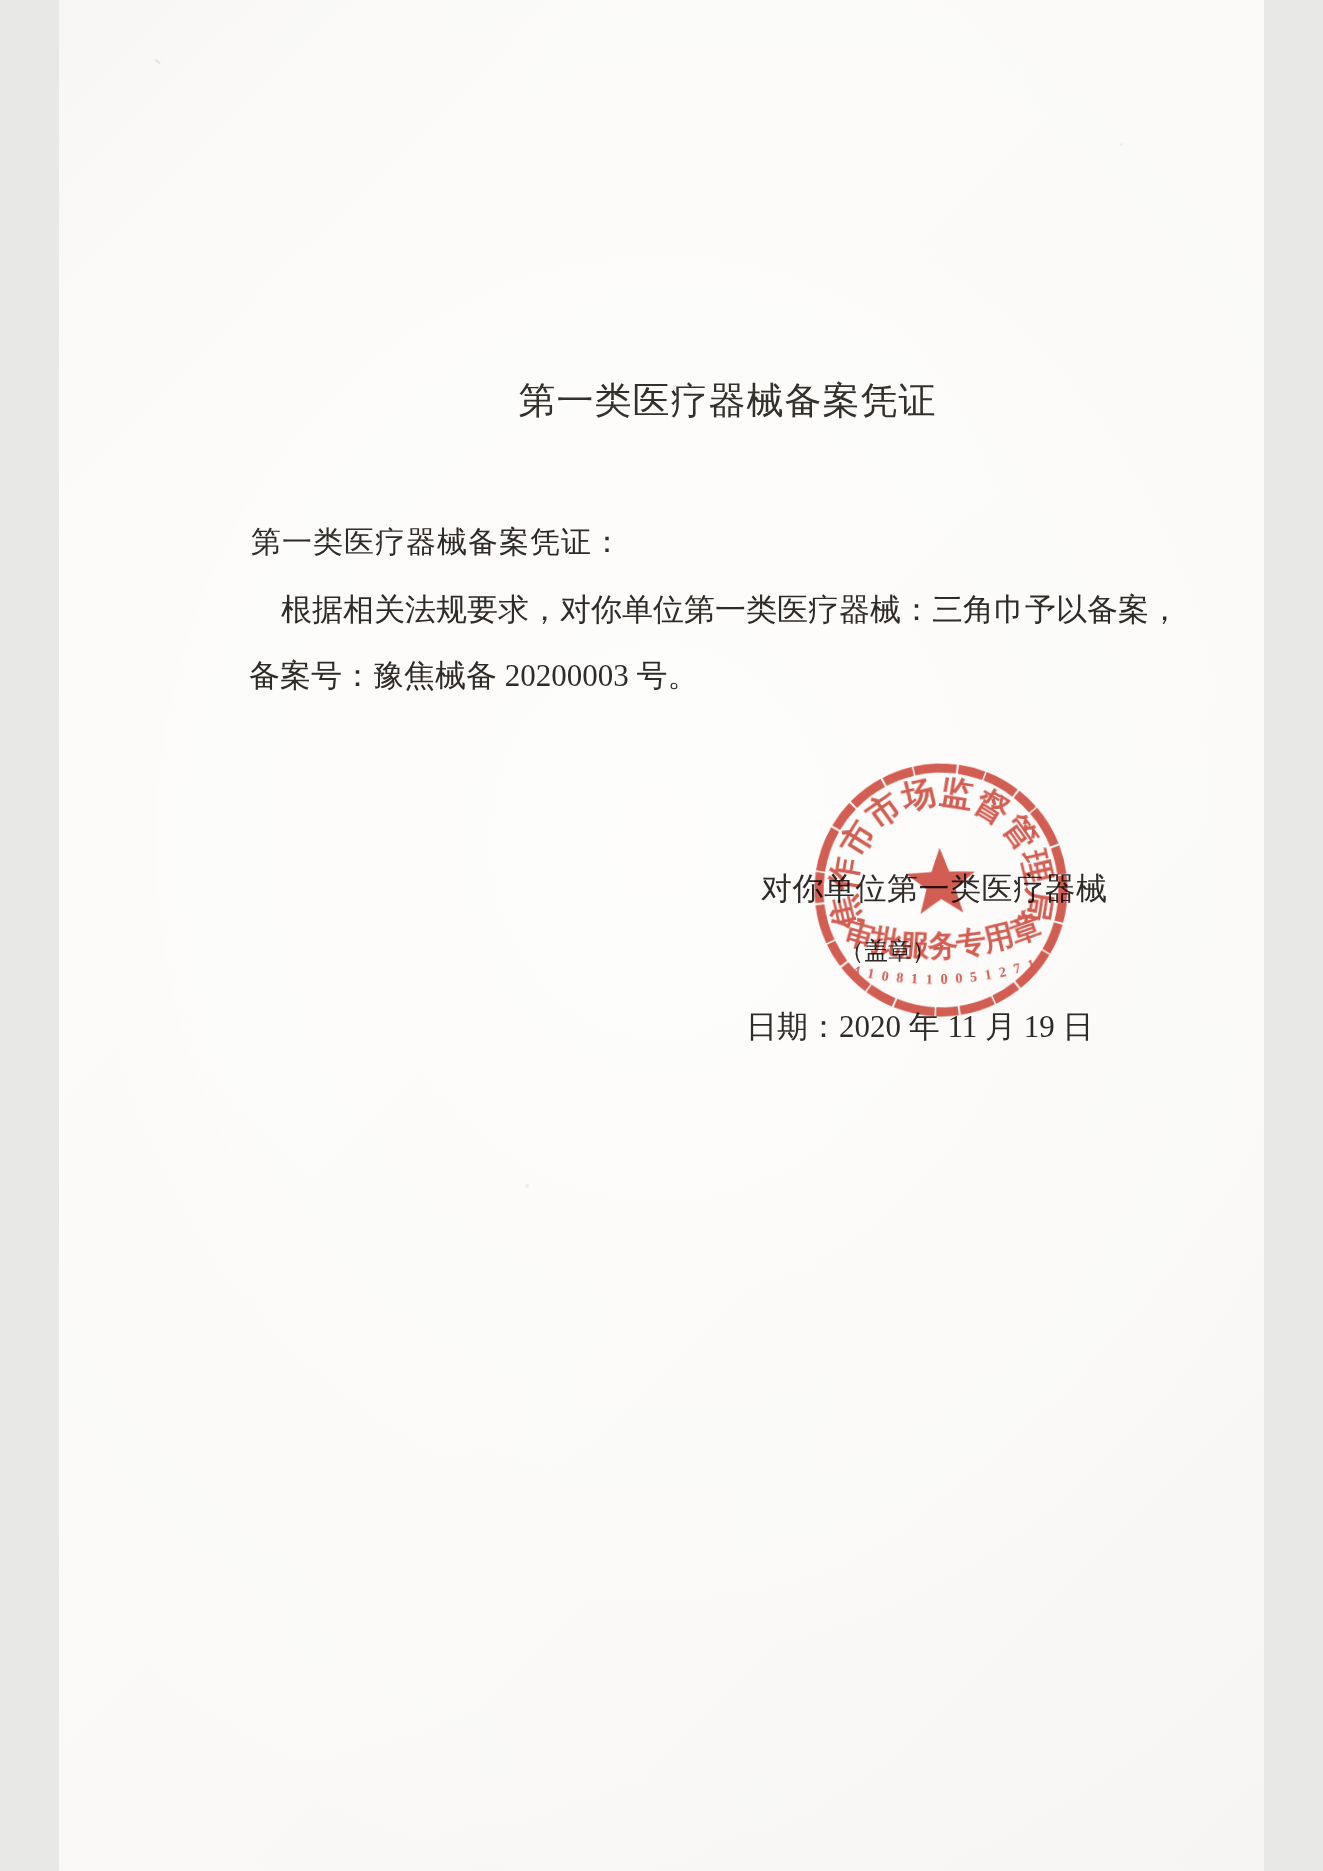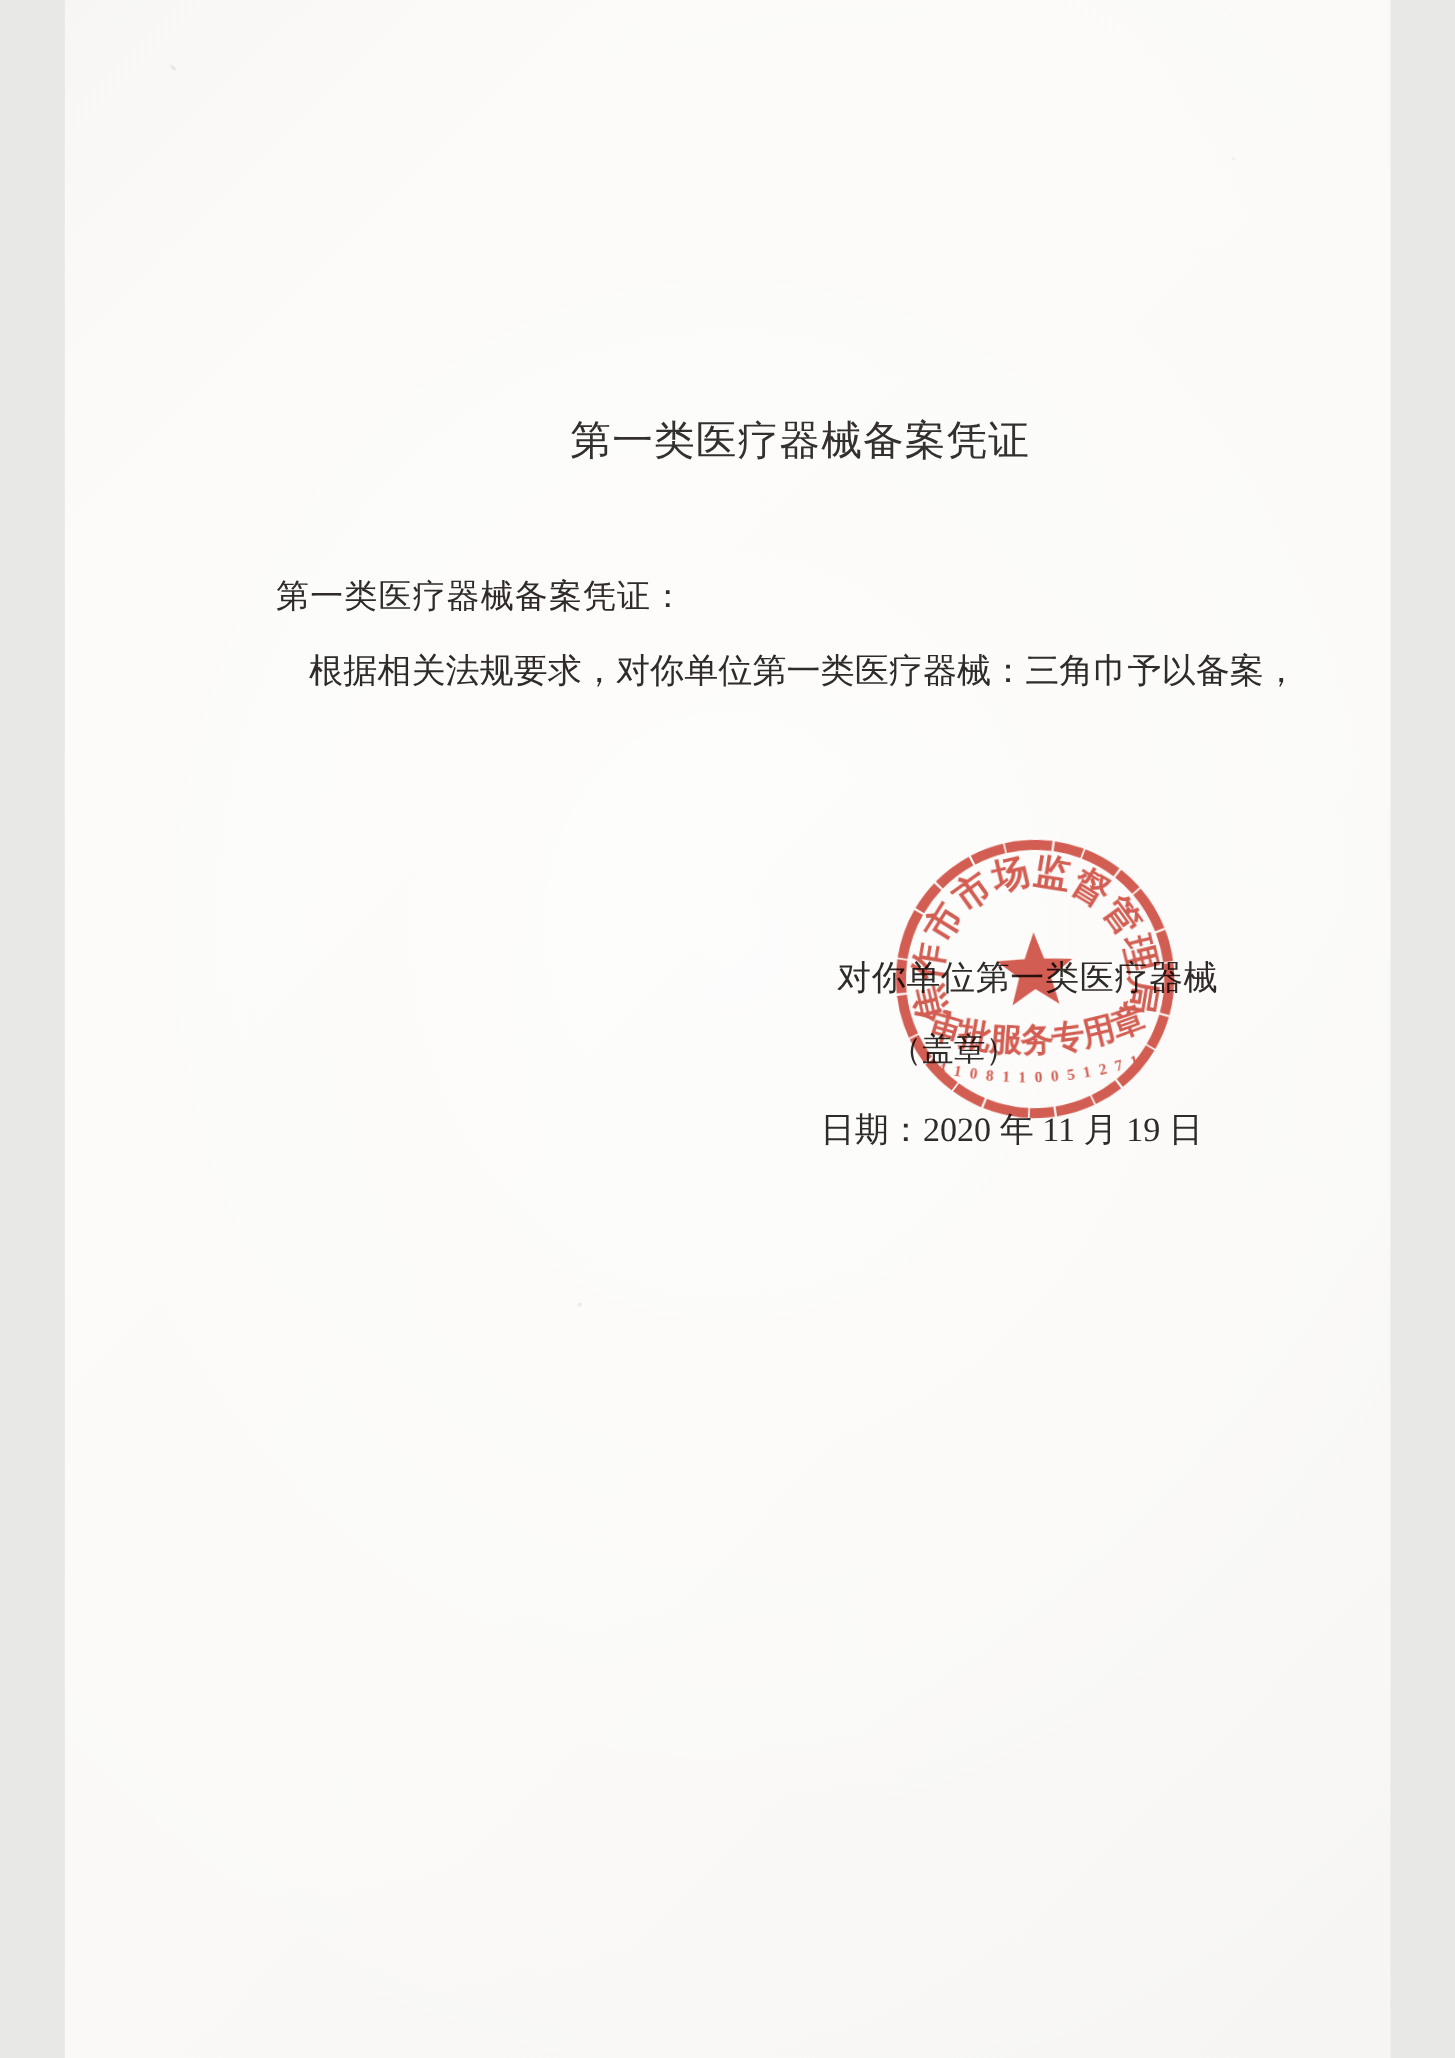--- a/index.html
+++ b/index.html
@@ -20,21 +20,21 @@
     top:376px;left:0;width:1337px;
     text-align:center;
     font-size:37px;
     letter-spacing:1px;
     color:#33302d;
   }
   .addressee{top:522px;left:192px;font-size:30px;letter-spacing:1px;}
   .body-line-1{top:589px;left:222px;font-size:31px;text-align:center;}
   .body-line-2{top:655px;left:190px;font-size:31px;}
   .issuer-line{top:868px;left:702px;font-size:31px;letter-spacing:0.5px;}
-  .seal-note{top:935px;left:750px;font-size:29px;}
+  .seal-note{top:935px;left:781px;font-size:24px;}
   .date-line{top:1006px;left:687px;font-size:31px;}
   .stamp-wrap{
     top:761px;left:753px;width:258px;height:258px;
     mix-blend-mode:multiply;
     opacity:.88;
     transform:rotate(-2deg);
   }
   .stamp-wrap svg{display:block;width:100%;height:100%;
     font-family:"Liberation Serif","DejaVu Serif",serif;}
   .speck{position:absolute;background:#9a9a96;border-radius:50%;}
@@ -46,20 +46,21 @@
 <body>
 
 <div class="page">
 
   <div class="abs doc-title">第一类医疗器械备案凭证</div>
 
   <div class="abs addressee">第一类医疗器械备案凭证：</div>
 
   <div class="abs body-line-1">根据相关法规要求，对你单位第一类医疗器械：三角巾予以备案，</div>
 
+  <div class="abs body-line-2">备案号：豫焦械备 20200003 号。</div>
 
   <div class="abs issuer-line">对你单位第一类医疗器械</div>
 
   <div class="abs seal-note">（盖章）</div>
 
   <div class="abs date-line">日期：2020 年 11 月 19 日</div>
 
   <div class="abs stamp-wrap">
     <svg id="stamp-svg" viewBox="0 0 256 256" style="color: rgb(208, 71, 58);">
       <defs>

